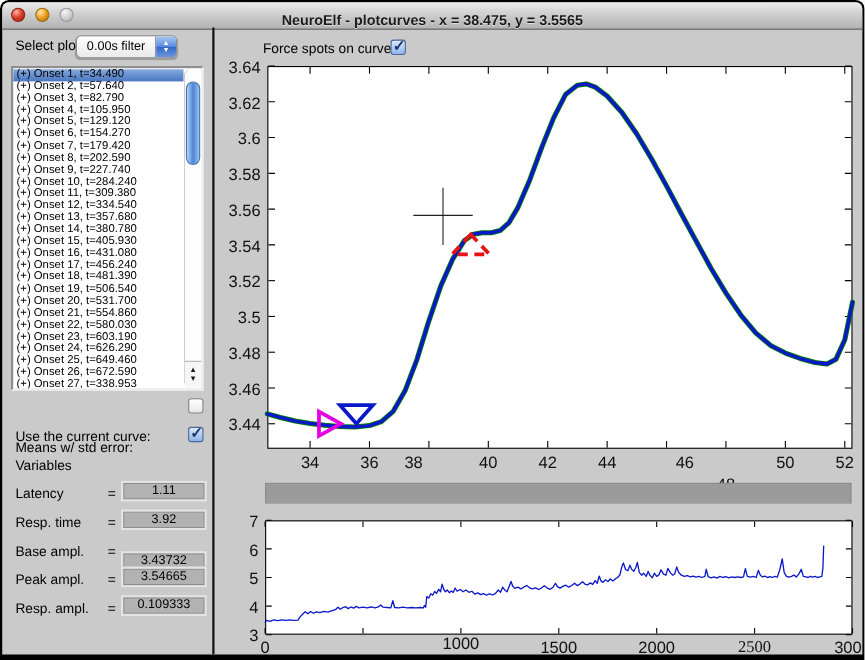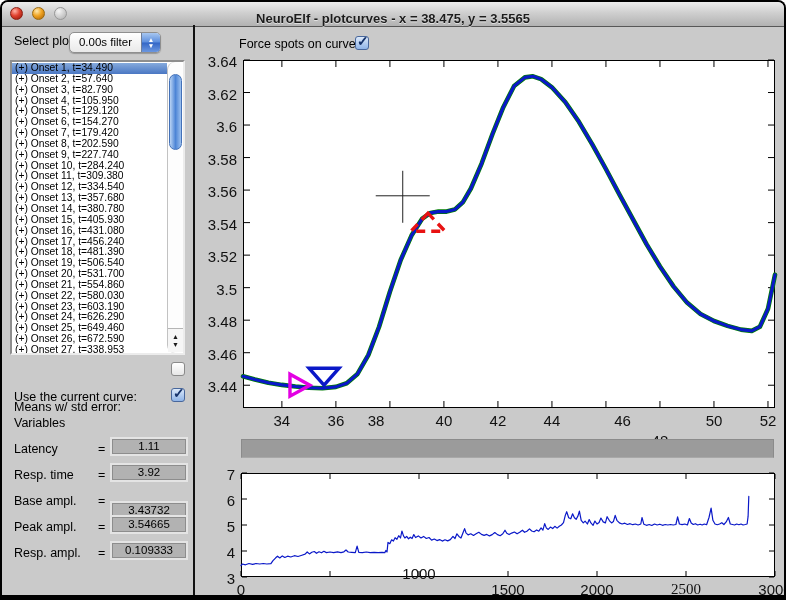--- a/index.html
+++ b/index.html
@@ -287,21 +287,21 @@
             <line x1="1" y1="52" x2="6" y2="52" stroke="#000"></line>
             <line x1="533" y1="52" x2="528" y2="52" stroke="#000"></line>
             <line x1="1" y1="26" x2="6" y2="26" stroke="#000"></line>
             <line x1="533" y1="26" x2="528" y2="26" stroke="#000"></line>
             <line x1="1" y1="0" x2="6" y2="0" stroke="#000"></line>
             <line x1="533" y1="0" x2="528" y2="0" stroke="#000"></line>
             <polyline points="0.0,92.6 1.4,91.0 4.5,91.8 8.0,90.5 11.6,91.3 15.1,90.5 18.7,91.0 22.3,90.5 25.8,91.0 29.9,90.7 32.0,87.6 34.7,84.8 36.5,83.2 38.8,85.0 41.3,82.9 43.8,84.5 46.6,83.2 49.8,84.0 53.4,82.7 57.0,83.5 60.9,82.2 64.1,81.1 66.2,79.0 68.4,80.9 70.8,79.3 73.3,78.5 75.5,80.3 78.0,78.8 80.5,79.8 82.9,78.3 85.4,79.6 89.0,79.0 92.6,79.6 96.5,78.8 100.0,79.6 102.9,78.8 105.0,77.0 107.2,79.0 110.7,79.3 114.3,79.6 116.1,73.1 117.8,79.3 121.4,79.6 125.3,79.0 129.2,79.6 133.1,79.3 137.1,79.6 141.0,79.3 143.8,79.6 144.9,77.5 146.0,79.0 147.0,69.4 148.8,70.7 150.6,66.8 152.4,68.1 154.1,64.7 155.9,66.3 157.7,62.7 159.5,65.0 160.9,58.0 162.5,62.9 163.9,65.0 165.7,63.4 167.5,65.8 169.3,64.2 171.1,65.5 172.8,61.6 174.6,64.5 177.3,62.9 180.0,65.0 182.6,63.4 185.3,65.5 188.0,64.5 190.6,67.1 193.3,66.0 196.0,67.6 198.6,66.6 201.3,68.1 204.0,66.8 206.7,67.9 209.3,66.6 212.0,63.4 214.0,65.5 215.9,60.8 217.9,63.4 220.0,65.0 222.1,59.5 223.6,55.6 225.0,59.8 227.1,61.9 229.8,60.8 232.5,62.4 235.1,60.8 237.8,59.3 240.5,61.4 243.1,62.4 245.8,61.4 248.5,62.9 251.2,61.6 253.8,59.5 256.5,61.6 259.2,62.7 261.8,60.8 264.0,57.2 265.8,60.3 268.1,61.6 270.7,60.1 273.4,59.0 276.1,60.8 278.7,59.3 281.4,57.2 283.6,59.3 285.9,58.2 288.5,55.9 290.7,58.0 293.0,58.8 295.7,56.9 297.8,58.2 300.1,54.9 301.9,57.2 303.7,50.7 305.4,55.1 307.2,56.4 309.4,54.1 311.7,55.6 313.8,53.3 316.1,55.1 318.3,53.3 320.4,52.0 322.5,49.7 324.3,42.4 325.7,38.7 327.7,44.7 329.8,45.8 331.6,40.8 333.4,44.7 335.2,46.3 337.0,42.9 338.4,38.2 340.2,47.3 342.3,49.9 344.1,48.1 346.4,51.0 348.2,46.5 349.9,49.9 352.1,52.3 353.9,48.1 356.0,51.0 358.1,49.4 359.9,45.0 362.2,48.9 364.4,49.9 366.1,43.7 368.5,47.8 370.6,49.9 372.4,48.6 374.2,42.4 375.9,47.3 378.4,49.9 381.1,51.0 383.8,50.2 386.4,51.5 389.1,50.7 391.8,51.7 394.4,51.0 397.1,52.0 399.8,51.0 401.0,44.5 402.8,51.2 405.5,52.3 408.2,51.5 410.8,52.5 413.5,51.0 416.2,52.0 418.8,51.2 421.5,52.3 424.2,51.5 426.8,52.0 429.5,51.5 432.2,52.0 434.9,51.5 436.6,43.9 438.4,51.0 441.1,51.7 443.8,51.0 446.4,52.0 448.4,45.5 450.2,49.9 452.3,51.5 454.4,50.7 456.7,52.0 459.1,51.2 461.2,52.0 463.3,51.0 465.6,51.7 468.0,44.5 470.1,35.1 471.9,47.3 474.0,51.0 476.3,51.7 478.6,51.0 480.8,49.7 482.9,51.5 485.2,48.9 487.4,44.5 489.3,51.0 491.5,51.5 493.6,52.0 495.7,51.0 497.9,51.7 500.0,51.0 502.1,52.0 504.3,51.5 506.1,51.0 507.1,43.4 507.8,23.4" fill="none" stroke="#0a18c8" stroke-width="1.2" stroke-linejoin="round" stroke-linecap="round"></polyline>
           </svg>
           <div class="tick-label tick-x" style="left: -25px; top: 108px; width: 50px;">0</div>
           <div class="tick-label tick-x" style="left: 64px; top: 120px; width: 50px;">500</div>
-          <div class="tick-label tick-x" style="left: 153px; top: 92px; width: 50px;">1000</div>
+          <div class="tick-label tick-x" style="left: 153px; top: 104px; width: 50px;">1000</div>
           <div class="tick-label tick-x" style="left: 242px; top: 108px; width: 50px;">1500</div>
           <div class="tick-label tick-x" style="left: 331px; top: 108px; width: 50px;">2000</div>
           <div class="tick-label tick-x" style="left: 420px; top: 108px; width: 50px; font-family: Liberation Serif, serif;">2500</div>
           <div class="tick-label tick-x" style="left: 509px; top: 108px; width: 50px;">3000</div>
           <div class="tick-label tick-y" style="left: -44px; top: 97px; width: 38px;">3</div>
           <div class="tick-label tick-y" style="left: -44px; top: 71px; width: 38px;">4</div>
           <div class="tick-label tick-y" style="left: -44px; top: 45px; width: 38px;">5</div>
           <div class="tick-label tick-y" style="left: -44px; top: 19px; width: 38px;">6</div>
           <div class="tick-label tick-y" style="left: -44px; top: -7px; width: 38px;">7</div>
         </div>

